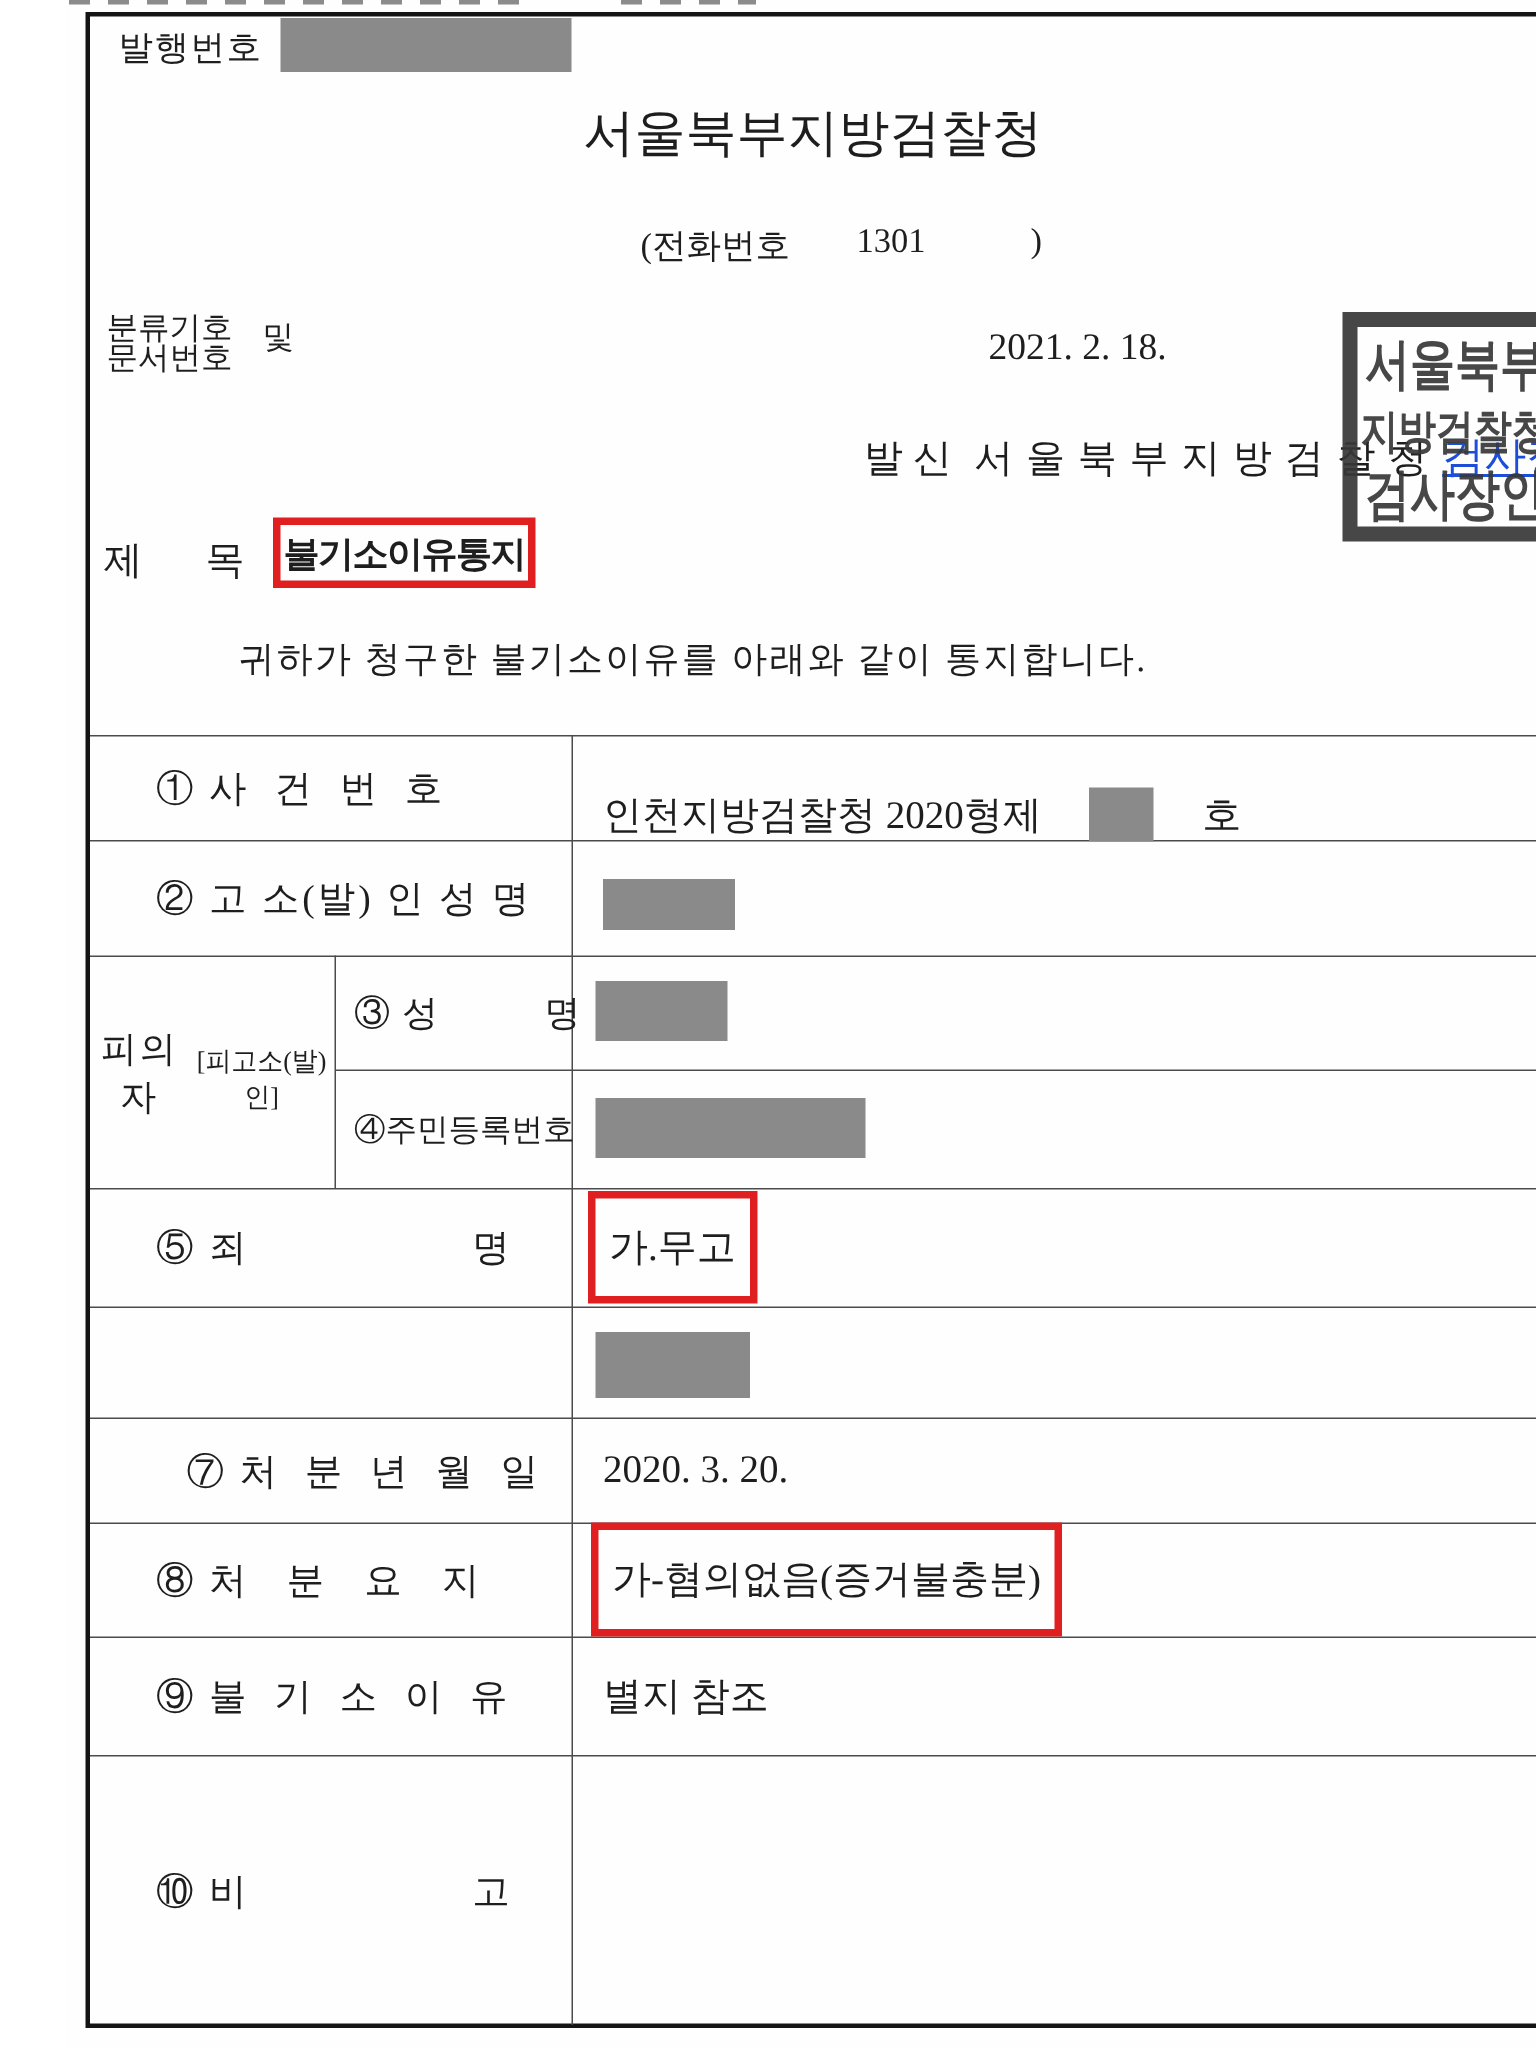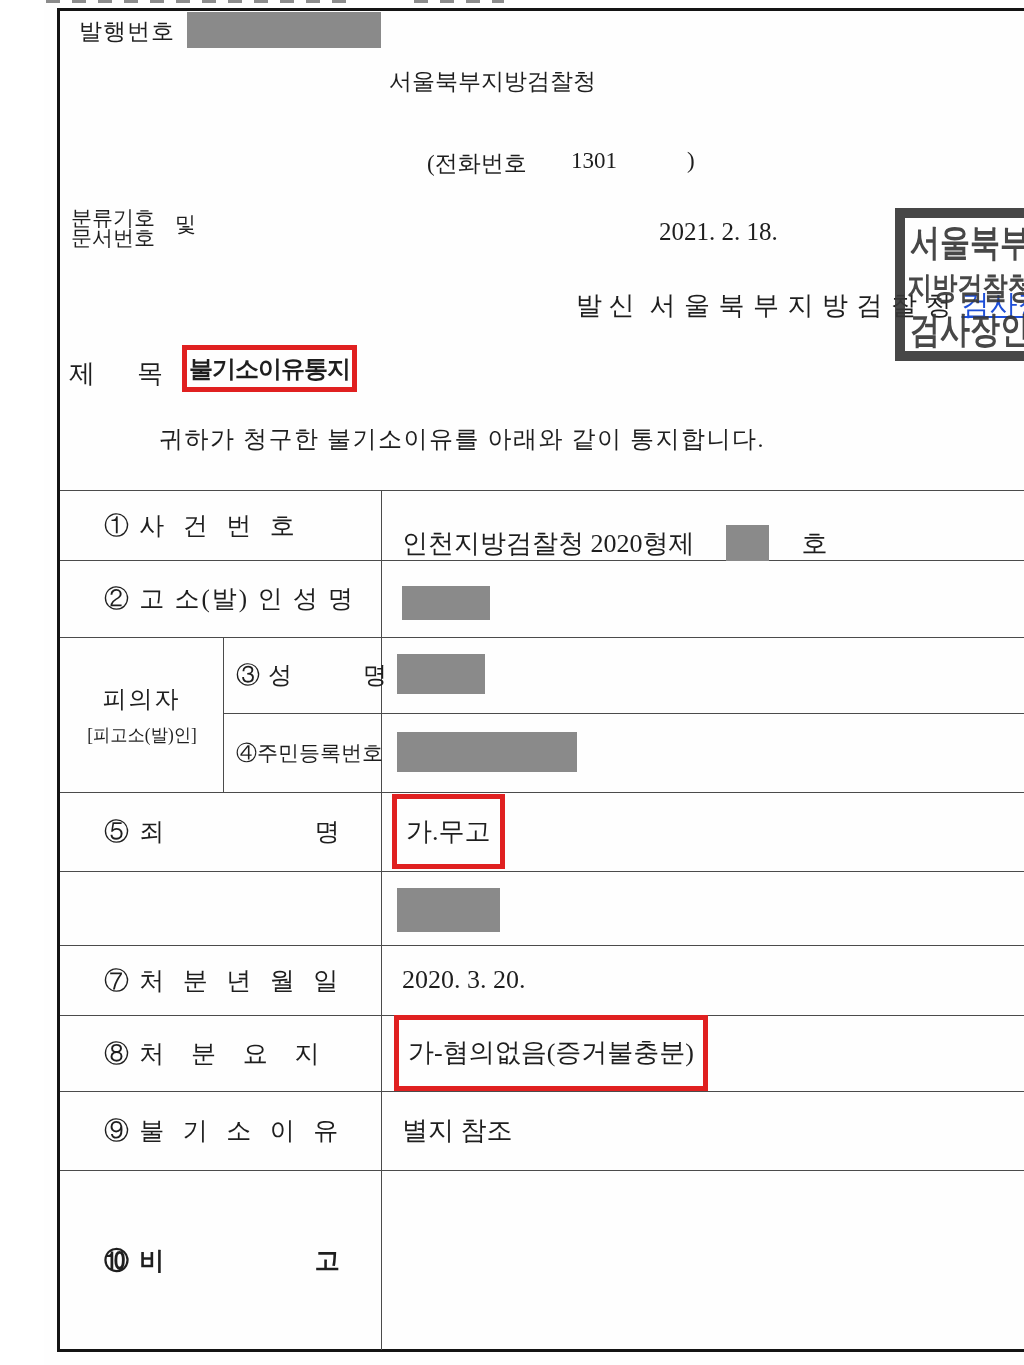--- a/index.html
+++ b/index.html
@@ -24,21 +24,21 @@
   .valcell{left:338px;width:668px;padding-left:20px;font-size:26px;}
   .lbl{white-space:pre;}
   .red-box{display:inline-block;border:5px solid #e02020;padding:18px 9px;font-size:26px;line-height:1.15;}
   .subject-box{
     position:absolute;left:138px;top:345px;width:175px;height:47px;box-sizing:border-box;
     border:5px solid #e02020;display:flex;align-items:center;justify-content:center;
     font-size:24px;font-weight:bold;letter-spacing:-1px;z-index:2;
   }
   .suspect-group{
     position:absolute;left:16px;top:637px;width:163px;height:155px;display:flex;
-    flex-direction:column;align-items:center;justify-content:center;z-index:2;text-align:center;
+    flex-direction:row;align-items:center;justify-content:center;z-index:2;text-align:center;
   }
   .suspect-group .l1{font-size:24px;letter-spacing:2px;}
   .suspect-group .l2{font-size:18px;margin-top:8px;transform:scaleX(.96);}
   .seal{position:absolute;left:850px;top:207px;width:153px;height:155px;z-index:3;opacity:.92;filter:blur(.4px) contrast(1.05);}
   .seal text{font-family:"Liberation Serif","DejaVu Serif",serif;font-weight:bold;fill:#3b3b3b;}
   .sender-line{position:absolute;left:532px;top:286px;font-size:26px;z-index:2;display:flex;align-items:baseline;}
   .sender-line .org{margin-left:15px;letter-spacing:1px;}
   .sender-line .title{margin-left:9px;font-size:28px;color:#1d4ed8;text-decoration:underline;}
 </style>
 </head>
@@ -47,21 +47,21 @@
 <div class="page">
 
   <div class="artifact" style="left:2px;top:0;width:300px;height:3px;"></div>
   <div class="artifact" style="left:370px;top:0;width:90px;height:3px;"></div>
 
   <div class="frame"></div>
 
   <span class="abs" style="left:35px;top:16px;font-size:23px;letter-spacing:1px;z-index:2;">발행번호</span>
   <div class="redaction" style="left:143px;top:12px;width:194px;height:36px;"></div>
 
-  <span class="abs" style="left:345px;top:66px;font-size:23px;z-index:2;">서울북부지방검찰청</span>
+  <span class="abs" style="left:345px;top:66px;font-size:34px;z-index:2;">서울북부지방검찰청</span>
 
   <span class="abs" style="left:383px;top:148px;font-size:23px;z-index:2;">(전화번호</span>
   <span class="abs" style="left:527px;top:148px;font-size:23px;z-index:2;">1301</span>
   <span class="abs" style="left:643px;top:148px;font-size:23px;z-index:2;">)</span>
 
   <div class="abs" style="left:27px;top:208px;font-size:21px;line-height:20px;z-index:2;">
     <div>분류기호</div>
     <div>문서번호</div>
   </div>
   <span class="abs" style="left:131px;top:210px;font-size:21px;z-index:2;">및</span>
@@ -135,41 +135,41 @@
 
   <div class="cell lblcell" style="top:792px;height:79px;">
     <span class="lbl">⑤ 죄                  명</span>
   </div>
   <div class="cell valcell" style="top:792px;height:79px;padding-left:10px;">
     <span class="red-box"><span>가.무고</span></span>
   </div>
 
   <div class="redaction" style="left:353px;top:888px;width:103px;height:44px;"></div>
 
-  <div class="cell lblcell" style="top:945px;height:70px;">
+  <div class="cell lblcell" style="top:945px;height:70px;justify-content:center;">
     <span class="lbl">⑦ 처  분  년  월  일</span>
   </div>
   <div class="cell valcell" style="top:945px;height:70px;">
     <span>2020. 3. 20.</span>
   </div>
 
   <div class="cell lblcell" style="top:1015px;height:76px;">
     <span class="lbl">⑧ 처   분   요   지</span>
   </div>
   <div class="cell valcell" style="top:1015px;height:76px;padding-left:12px;">
     <span class="red-box"><span>가-혐의없음(증거불충분)</span></span>
   </div>
 
   <div class="cell lblcell" style="top:1091px;height:79px;">
     <span class="lbl">⑨ 불  기  소  이  유</span>
   </div>
   <div class="cell valcell" style="top:1091px;height:79px;text-align:right;">
     <span>별지 참조</span>
   </div>
 
-  <div class="cell lblcell" style="top:1170px;height:180px;font-weight:bold;">
+  <div class="cell lblcell" style="top:1170px;height:180px;">
     <span class="lbl">⑩ 비                  고</span>
   </div>
   <div class="cell valcell" style="top:1170px;height:180px;">
     <span></span>
   </div>
 
 </div>
 
 </body></html>

